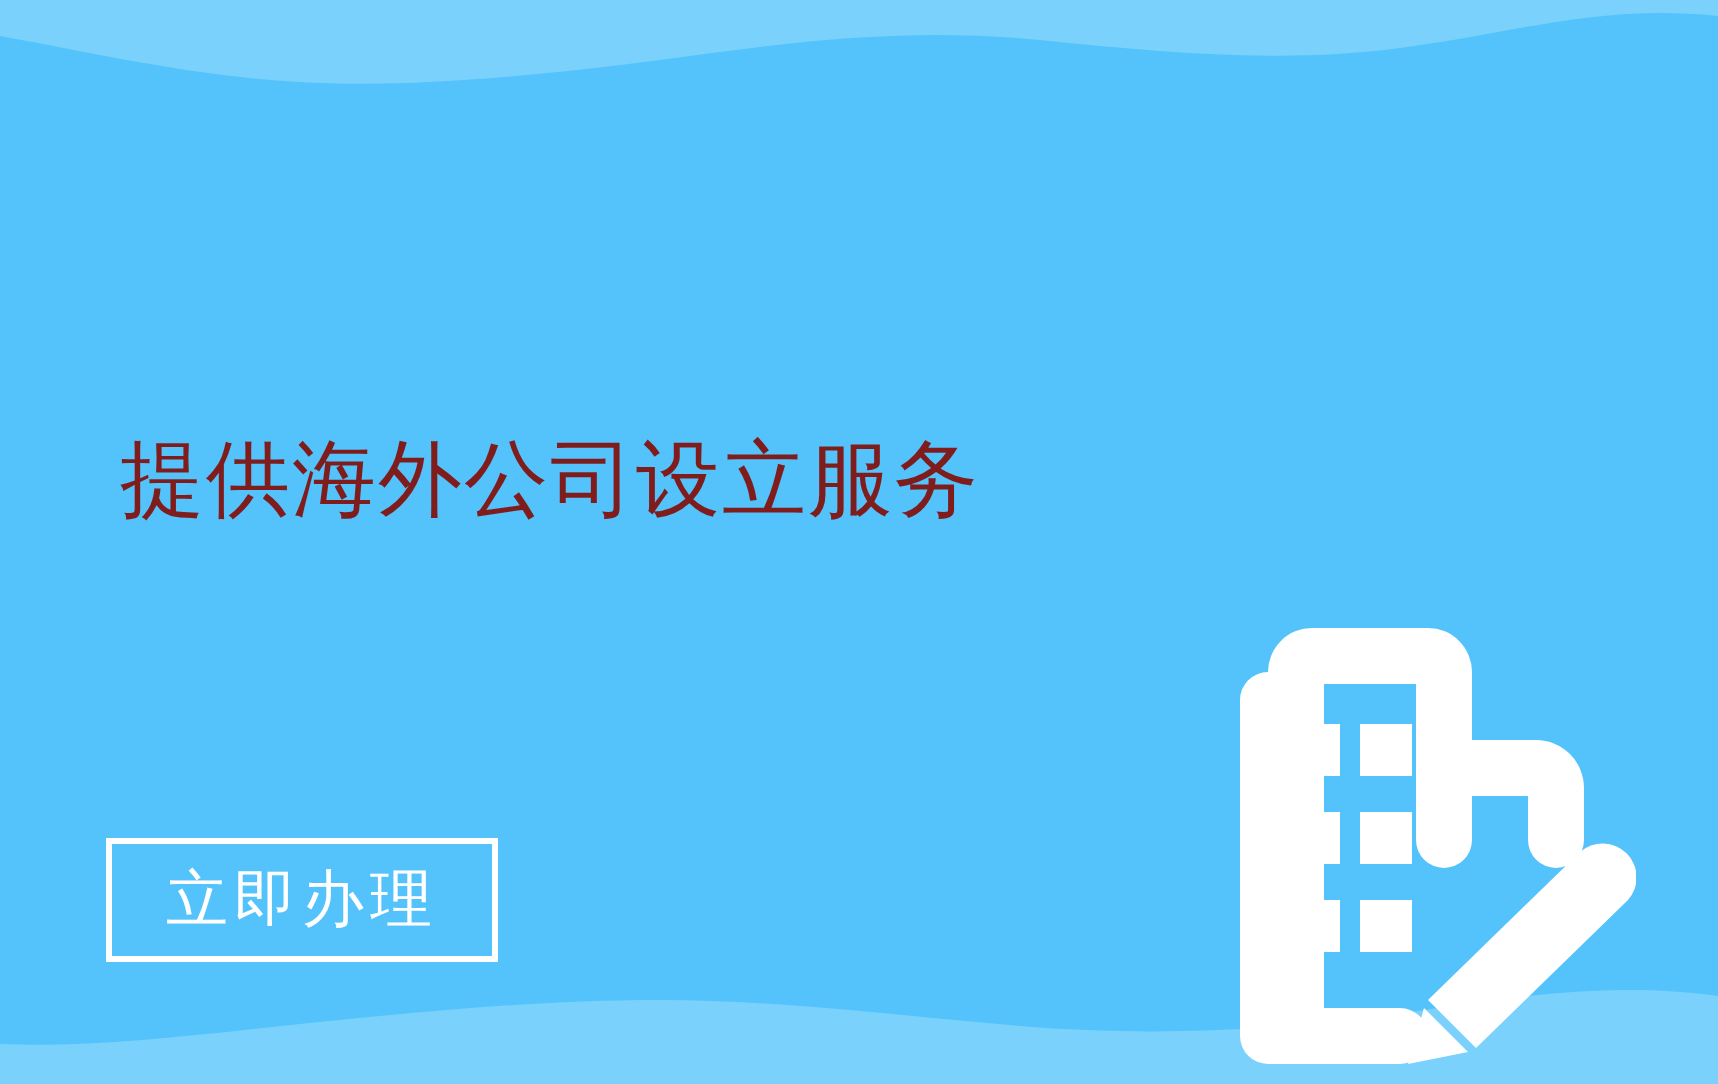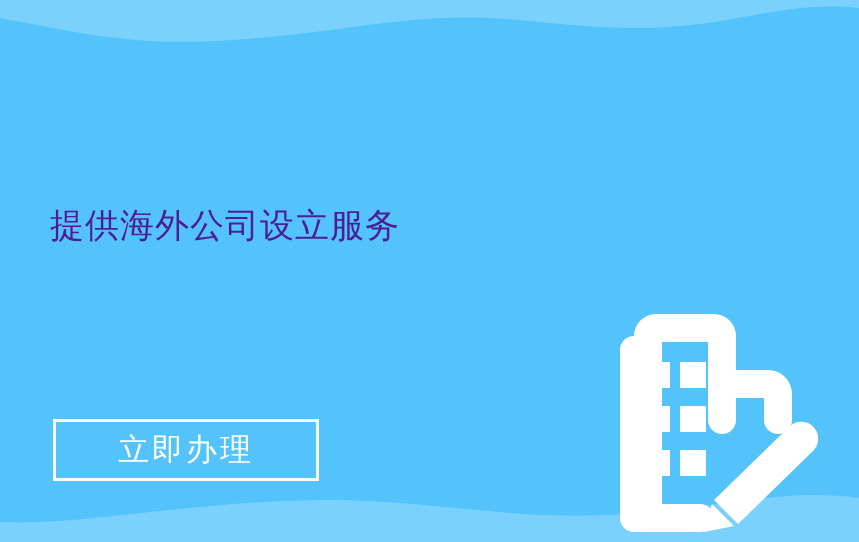--- a/index.html
+++ b/index.html
@@ -59,34 +59,34 @@
     font-weight: bold;
     color: #ffffff;
     letter-spacing: 2px;
     white-space: nowrap;
   }
 
   #subheadline {
     position: absolute;
     left: 50px;
     top: 205px;
-    margin: 0;
-    font-size: 34px;
+    margin: 10px;
+    font-size: 42px;
     line-height: 1.2;
     font-weight: normal;
-    color: #4c1d95;
+    color: #7f1d1d;
     letter-spacing: 1px;
     white-space: nowrap;
   }
 
   #cta-button {
     position: absolute;
     left: 53px;
     top: 419px;
-    width: 266px;
+    width: 196px;
     height: 62px;
     box-sizing: border-box;
     border: 3px solid #ffffff;
     background: transparent;
     color: #ffffff;
     font-family: "Liberation Sans", "DejaVu Sans", sans-serif;
     font-size: 31px;
     letter-spacing: 3px;
     line-height: 56px;
     text-align: center;

